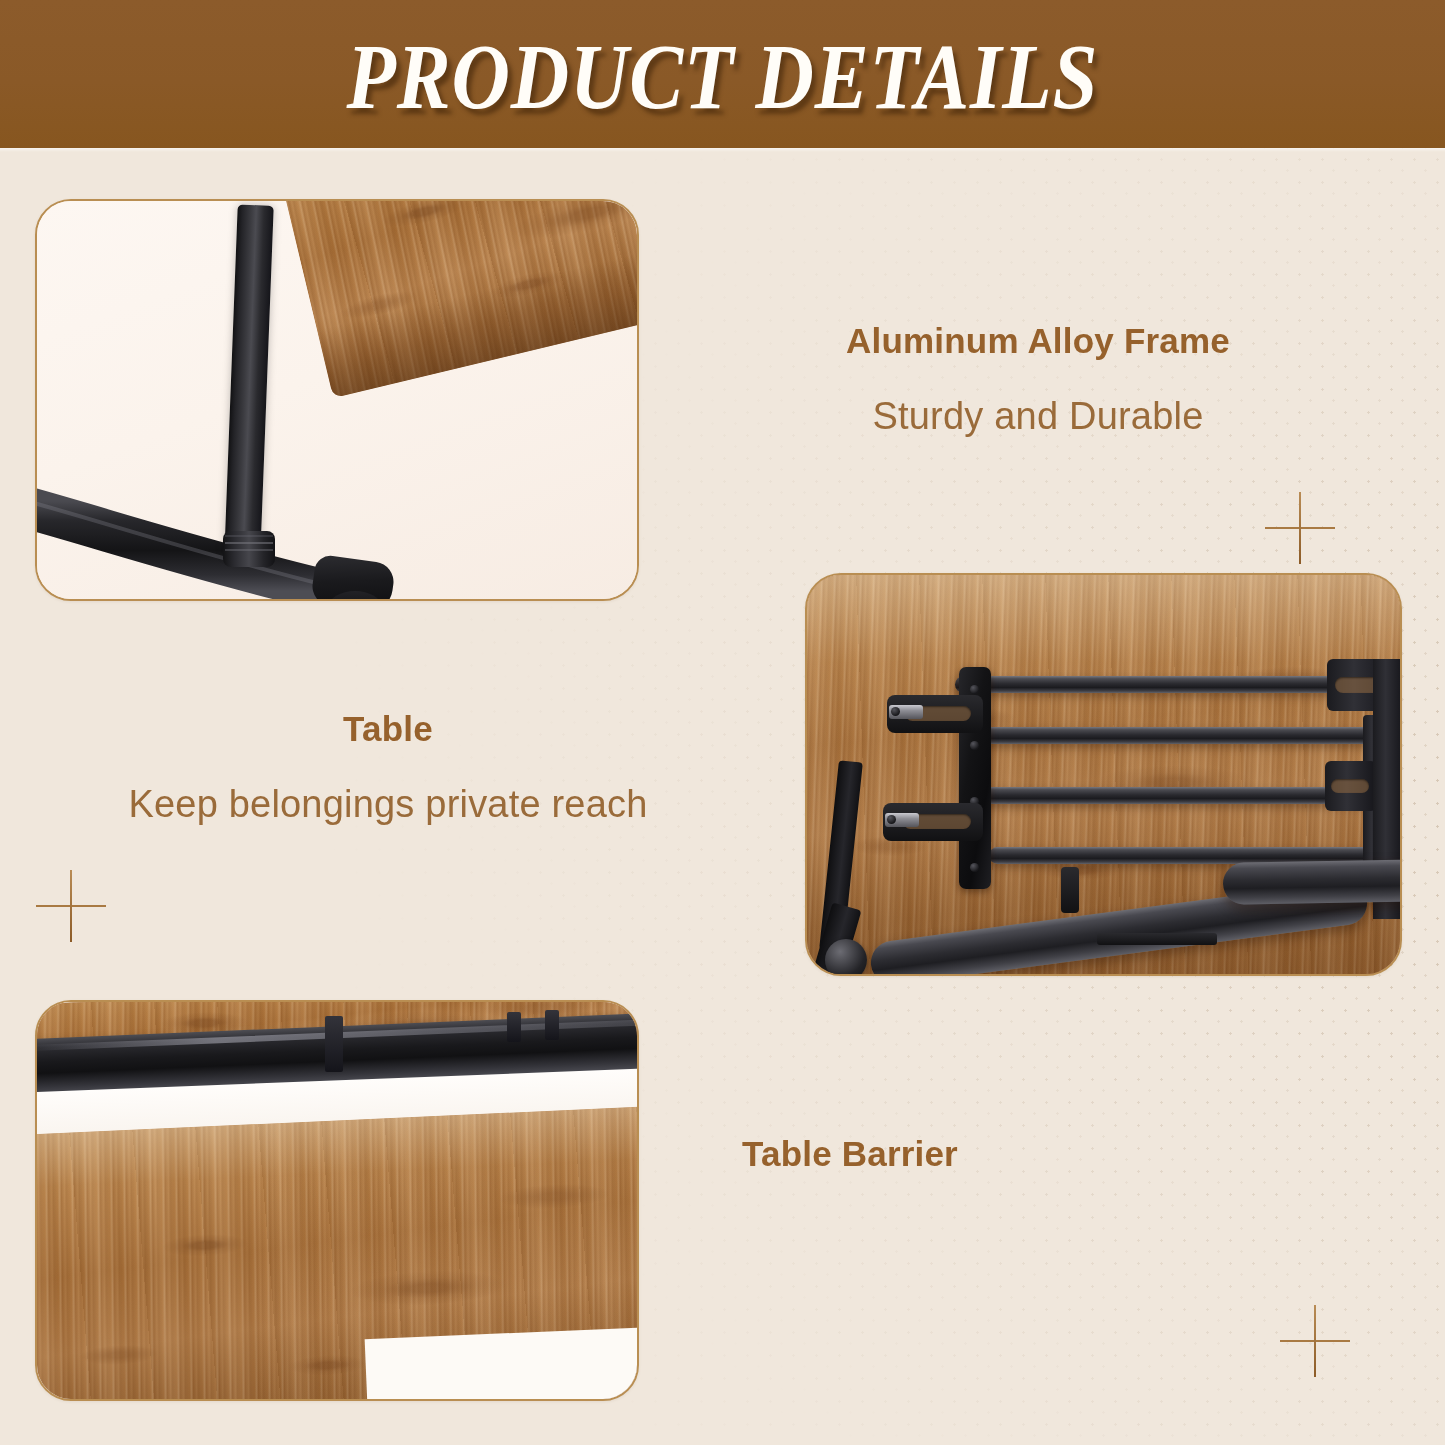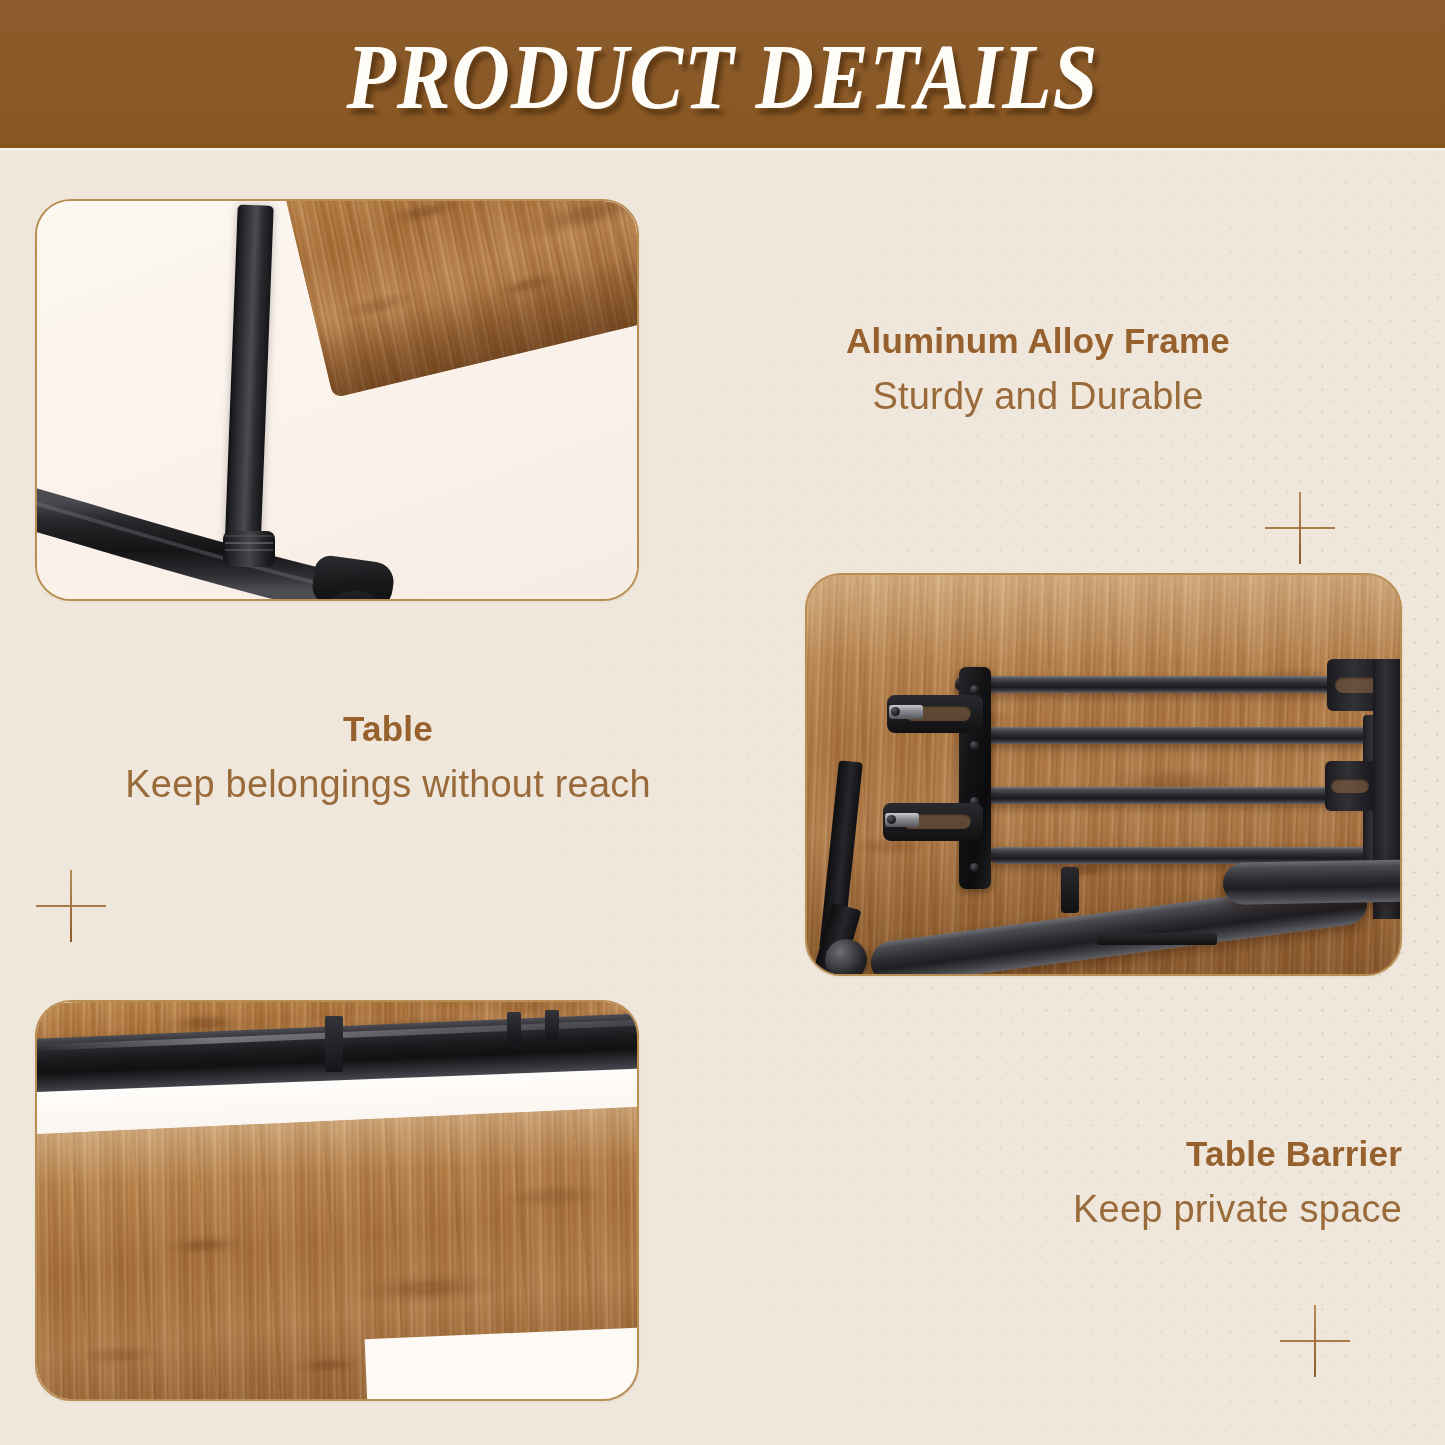--- a/index.html
+++ b/index.html
@@ -317,31 +317,31 @@
   .feat{ position:absolute; }
   .feat .ttl{
     font-weight:700;
     font-size:35px;
     color:#96612c;
     letter-spacing:.2px;
     white-space:nowrap;
     line-height:1.08;
   }
   .feat .sub{
-    margin-top:16px;
+    margin-top:36px;
     font-weight:400;
     font-size:38px;
     color:#9a6b3a;
     letter-spacing:.2px;
     white-space:nowrap;
     line-height:1.1;
   }
   #feat-frame  { left:688px; top:322px;  width:700px; text-align:center; }
   #feat-drawer { left:58px;  top:710px;  width:660px; text-align:center; }
-  #feat-barrier{ left:742px; top:1135px; width:660px; text-align:right; }
+  #feat-barrier{ left:742px; top:1135px; width:660px; text-align:left; }
 
   
   .cross{ position:absolute; pointer-events:none; }
   .cross i{ position:absolute; display:block; background:#a97a43; }
   .cross i.h{ left:0; top:50%; width:100%; height:2px; margin-top:-1px; }
   .cross i.v{ top:0; left:50%; width:2px; height:100%; margin-left:-1px;
               background:linear-gradient(180deg,#b98c55,#8c5b27); }
   #cross-1{ left:1265px; top:492px;  width:70px; height:72px; }
   #cross-2{ left:36px;   top:870px;  width:70px; height:72px; }
   #cross-3{ left:1280px; top:1305px; width:70px; height:72px; }
@@ -457,26 +457,25 @@
     </div>
   </div>
 
   <div class="feat" id="feat-frame">
     <div class="ttl">Aluminum Alloy Frame</div>
     <div class="sub">Sturdy and Durable</div>
   </div>
 
   <div class="feat" id="feat-drawer">
     <div class="ttl">Table</div>
-    <div class="sub">Keep belongings without reach</div>
+    <div class="sub">Keep belongings private reach</div>
   </div>
 
   <div class="feat" id="feat-barrier">
     <div class="ttl">Table Barrier</div>
-    <div class="sub">Keep private space</div>
   </div>
 
   <div class="cross" id="cross-1">
     <i class="h"></i>
     <i class="v"></i>
   </div>
   <div class="cross" id="cross-2">
     <i class="h"></i>
     <i class="v"></i>
   </div>

